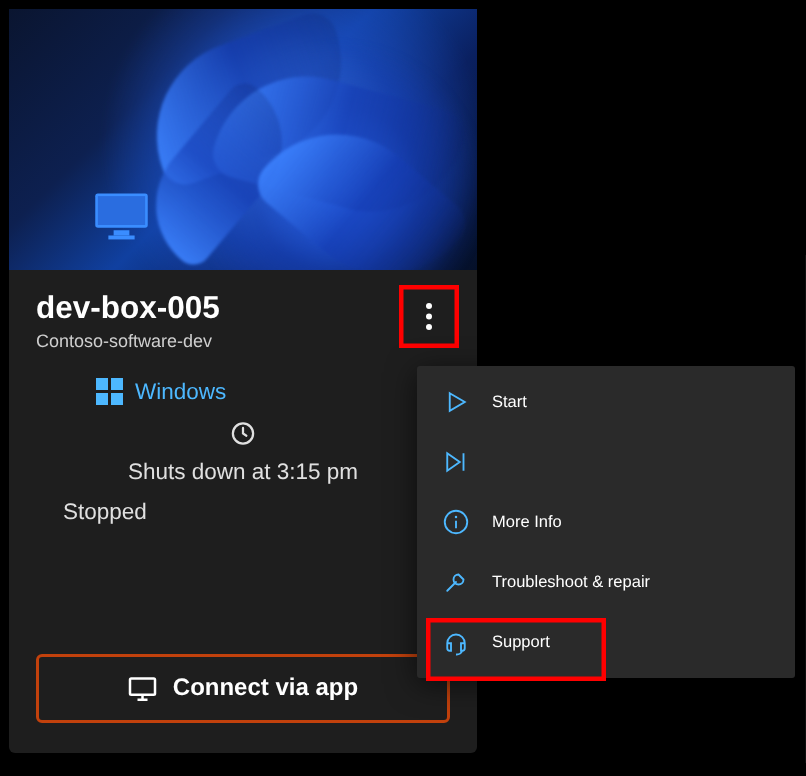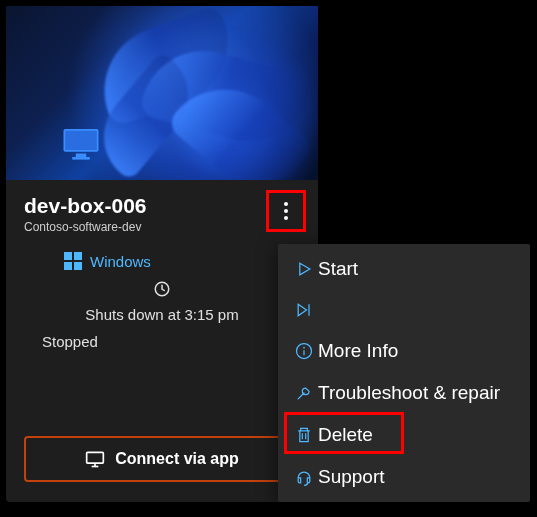--- a/index.html
+++ b/index.html
@@ -151,24 +151,24 @@
       top: 244px;
       width: 252px;
       background: #2a2a2a;
       border-radius: 2px;
       box-shadow: 0 4px 20px rgba(0,0,0,0.6);
       padding: 4px 0;
     }
     .menu-item {
       display: flex;
       align-items: center;
-      gap: 4px;
+      gap: 14px;
       padding: 10px 16px;
       color: #fff;
-      font-size: 19px;
+      font-size: 11px;
       cursor: pointer;
     }
     .menu-item .icon {
       width: 20px;
       height: 20px;
       flex-shrink: 0;
       color: #4db8ff;
     }
     .highlight-delete {
       position: absolute;
@@ -203,21 +203,21 @@
     <svg class="monitor-icon" viewBox="0 0 24 24">
       <rect x="2" y="4" width="20" height="13" rx="1" fill="#3a8dff"></rect>
       <rect x="3" y="5" width="18" height="11" fill="#2a6de0"></rect>
       <rect x="9" y="18" width="6" height="2" fill="#3a8dff"></rect>
       <rect x="7" y="20" width="10" height="1.5" fill="#3a8dff"></rect>
     </svg>
   </div>
   <div class="card-body">
     <div class="title-row">
       <div>
-        <div class="title">dev-box-006</div>
+        <div class="title">dev-box-005</div>
         <div class="subtitle">Contoso-software-dev</div>
       </div>
       <button class="more-button">
         <svg width="4" height="18" viewBox="0 0 4 18">
           <circle cx="2" cy="2" r="2" fill="#fff"></circle>
           <circle cx="2" cy="9" r="2" fill="#fff"></circle>
           <circle cx="2" cy="16" r="2" fill="#fff"></circle>
         </svg>
       </button>
     </div>
@@ -276,25 +276,19 @@
     <span>More Info</span>
   </div>
   <div class="menu-item">
     <svg class="icon" viewBox="0 0 24 24">
       <path d="M14 6 a4 4 0 1 0 4 4 l-3 -3 z M12 12 L5 19" stroke="#4db8ff" stroke-width="1.5" fill="none" stroke-linecap="round"></path>
     </svg>
     <span>Troubleshoot &amp; repair</span>
   </div>
   <div class="menu-item">
     <svg class="icon" viewBox="0 0 24 24">
-      <path d="M5 7 L19 7 M8 7 L8 4 L16 4 L16 7 M7 7 L7 20 L17 20 L17 7 M10 10 L10 17 M14 10 L14 17" stroke="#4db8ff" stroke-width="1.5" fill="none"></path>
-    </svg>
-    <span>Delete</span>
-  </div>
-  <div class="menu-item">
-    <svg class="icon" viewBox="0 0 24 24">
       <path d="M5 13 a7 7 0 0 1 14 0 M5 13 L5 17 a2 2 0 0 0 2 2 L8 19 L8 13 L5 13 M19 13 L19 17 a2 2 0 0 1 -2 2 L16 19 L16 13 L19 13 M17 19 a5 5 0 0 1 -5 3" stroke="#4db8ff" stroke-width="1.5" fill="none"></path>
     </svg>
     <span>Support</span>
   </div>
 </div>
 
 <div class="highlight-delete"></div>
 
 </body></html>

